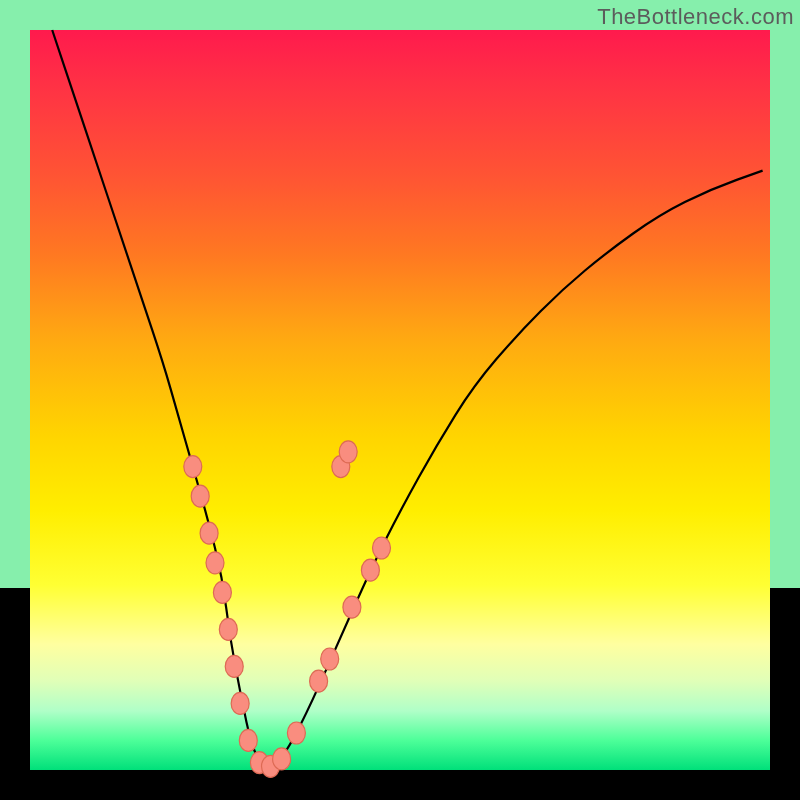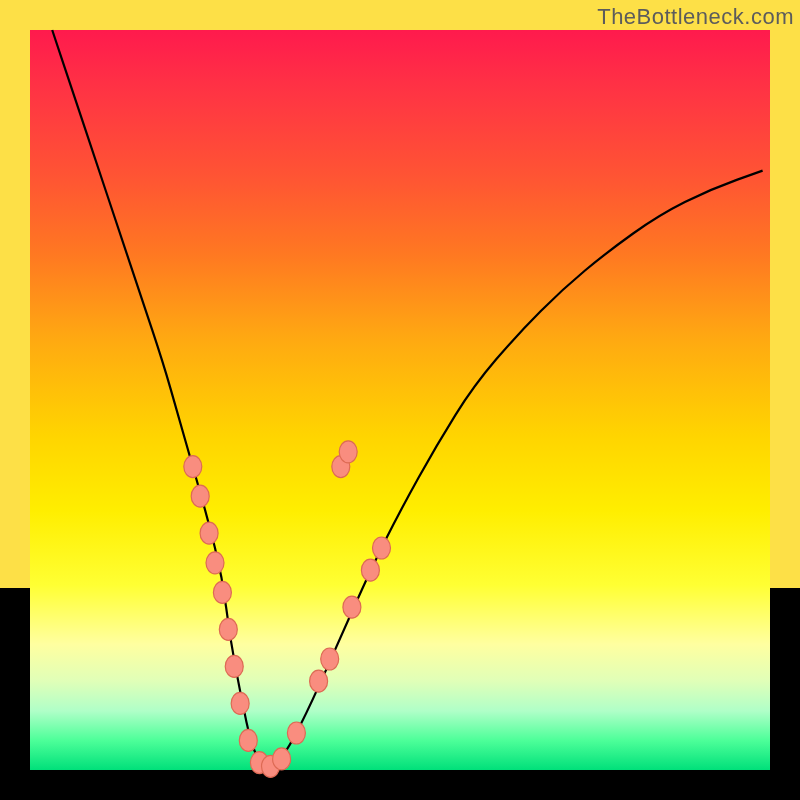--- a/index.html
+++ b/index.html
@@ -8,21 +8,21 @@
     width: 800px;
     height: 800px;
     background: #000000;
     font-family: Arial, Helvetica, sans-serif;
     overflow: hidden;
   }
   .frame {
     position: relative;
     width: 800px;
     height: 588px;
-    background: #fde047;
+    background: #86efac;
   }
   .plot-area {
     position: absolute;
     left: 30px;
     top: 30px;
     width: 740px;
     height: 740px;
     background: linear-gradient(to bottom,
       #ff1a4d 0%,
       #ff3344 8%,

